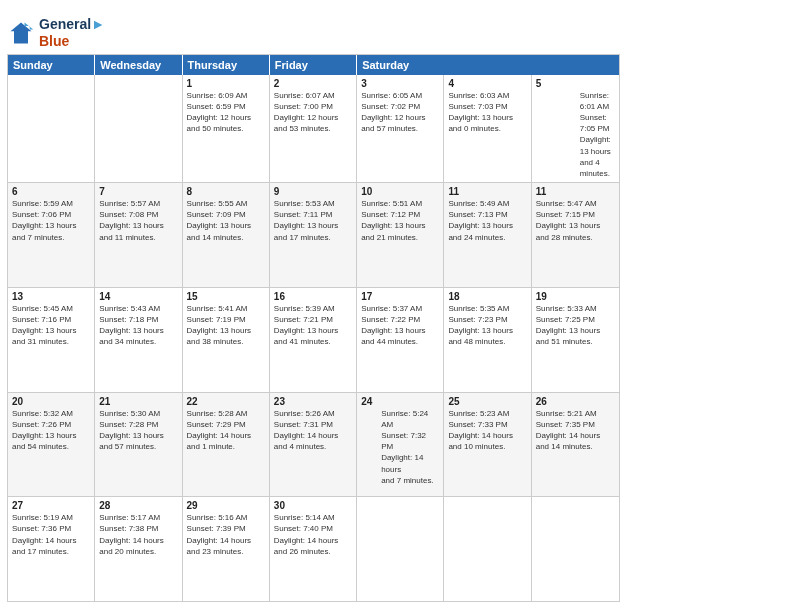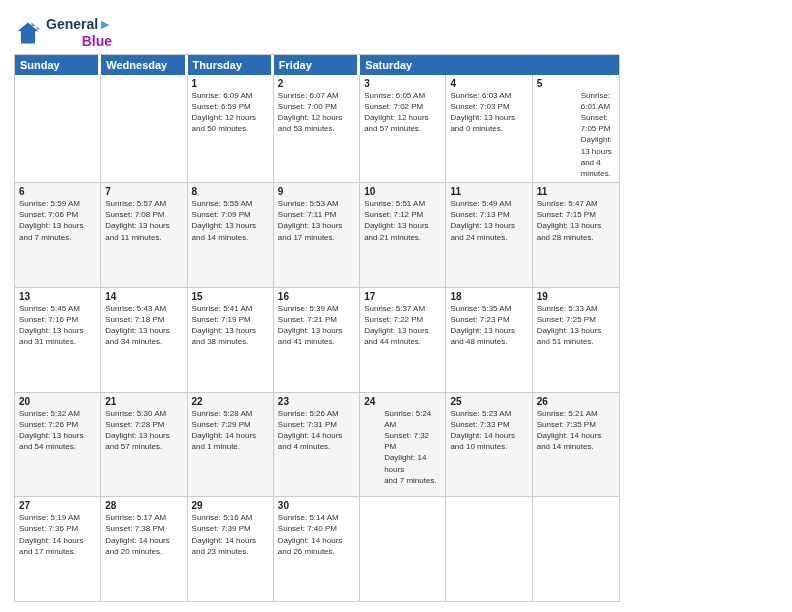--- a/index.html
+++ b/index.html
@@ -6,21 +6,21 @@
     body {
       font-family: Arial, sans-serif;
       background: #fff;
       width: 792px;
       height: 612px;
       overflow: hidden;
     }
     .page {
       width: 640px;
       height: 612px;
-      padding: 16px 20px 10px 14px;
+      padding: 16px 20px 10px 7px;
       display: flex;
       flex-direction: column;
     }
     .header {
       display: flex;
       justify-content: space-between;
       align-items: flex-start;
       margin-bottom: 4px;
     }
     .logo {
@@ -63,21 +63,21 @@
       display: grid;
       grid-template-columns: repeat(7, 1fr);
       background: #2a6db5;
     }
     .cal-header-cell {
       color: #fff;
       font-size: 11px;
       font-weight: bold;
       padding: 4px 5px;
       text-align: left;
-      border-right: 3px solid #ffffff;
+      border-right: 1px solid #ffffff;
     }
     .cal-header-cell:last-child { border-right: none; }
     .cal-body {
       display: flex;
       flex-direction: column;
       flex: 1;
     }
     .cal-row {
       display: grid;
       grid-template-columns: repeat(7, 1fr);
@@ -116,21 +116,21 @@
 
 <div class="page">
   <div class="header">
     <div class="logo">
       <svg class="logo-icon" viewBox="0 0 32 32">
         <polygon points="16,4 28,14 24,14 24,28 8,28 8,14 4,14" fill="#2a6db5"></polygon>
         <polygon points="20,4 30,12 26,12 26,8 20,8" fill="#4a9fd4"></polygon>
       </svg>
       <div class="logo-text">
           <div style="color:#1a3a5c;font-weight:bold;">General<span style="color:#4a9fd4;">►</span></div>
-          <div style="color:#a21caf;font-weight:bold;text-align:right;">Blue</div>
+          <div style="color:#c2410c;font-weight:bold;">Blue</div>
         </div>
     </div>
     <div class="title-block">
       <div class="month-title"></div>
       <div class="location"></div>
     </div>
   </div>
 
   <div class="calendar">
     <div class="cal-header">

